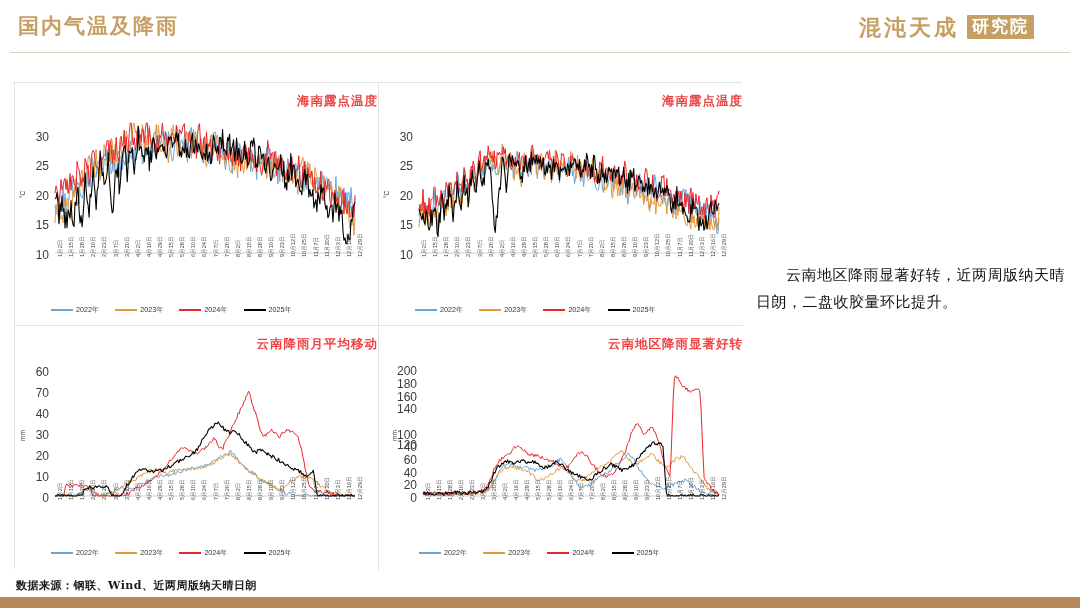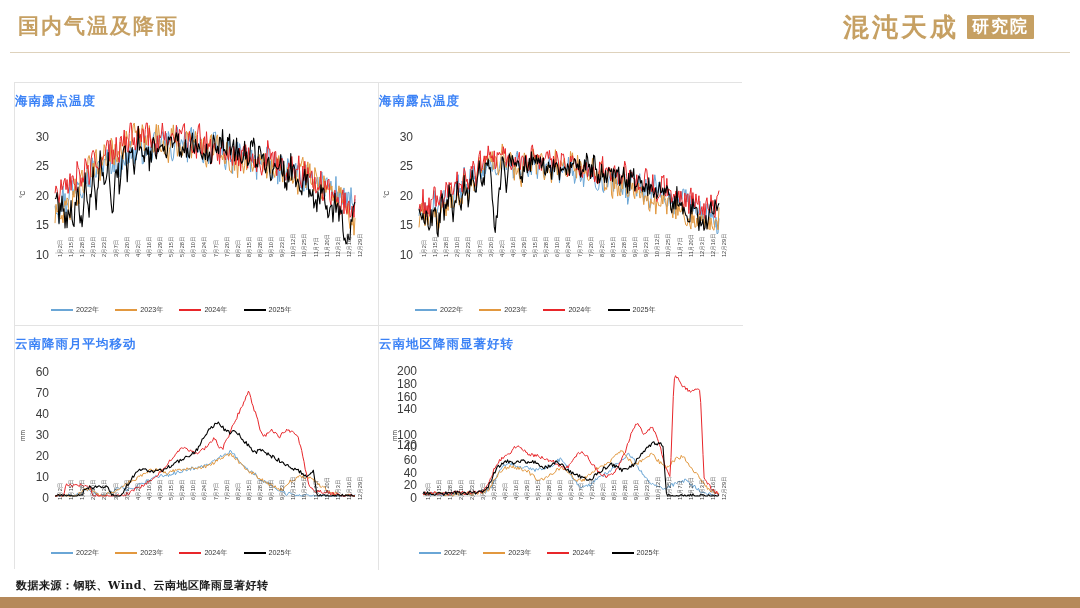--- a/index.html
+++ b/index.html
@@ -19,21 +19,21 @@
     font-size:21px; font-weight:700; letter-spacing:2px;
     color:#c6a063;
   }
   .header-rule {
     position:absolute; left:10px; top:52px; width:1060px; height:1px;
     background:#ded2bc;
   }
   .logo { position:absolute; right:14px; top:10px; height:34px; display:flex; align-items:center; gap:4px; }
   .logo-seal {
     font-family:"DejaVu Serif","Liberation Serif",serif;
-    font-size:26px; font-weight:700; color:#c6a063; letter-spacing:3px;
+    font-size:22px; font-weight:700; color:#c6a063; letter-spacing:3px;
     line-height:1;
     margin-left:16px;
   }
   .logo-box {
     background:#c6a063; color:#fff; padding:3px 5px 4px 5px; margin-left:4px;
     font-family:"DejaVu Serif","Liberation Serif",serif;
     font-size:17px; font-weight:700; letter-spacing:2px; line-height:1;
     border-radius:1px;
   }
 
@@ -41,23 +41,23 @@
   .charts { position:absolute; left:14px; top:82px; width:728px; height:487px;
             border:1px solid #e3e3e3; background:#fff; }
   .chart-cell { position:absolute; background:#fff; }
   .c1 { left:0;     top:0;     width:364px; height:243px; border-right:1px solid #e3e3e3; border-bottom:1px solid #e3e3e3; }
   .c2 { left:364px; top:0;     width:364px; height:243px; border-bottom:1px solid #e3e3e3; }
   .c3 { left:0;     top:243px; width:364px; height:244px; border-right:1px solid #e3e3e3; }
   .c4 { left:364px; top:243px; width:364px; height:244px; }
 
   .chart-title {
     position:absolute; left:0; top:10px; width:100%;
-    text-align:left;
+    text-align:right;
     font-family:"DejaVu Serif","Liberation Serif",serif;
-    font-size:12.5px; font-weight:700; color:#3b82f6; letter-spacing:1px;
+    font-size:12.5px; font-weight:700; color:#ef4444; letter-spacing:1px;
   }
   .plot { position:absolute; }
   .plot svg { display:block; }
 
   .ylabel {
     position:absolute;
     font-size:6.5px; color:#3b3b3b;
     transform: rotate(-90deg); transform-origin: left top;
     white-space:nowrap;
     font-family:"Liberation Sans", sans-serif;
@@ -383,17 +383,18 @@
             <span class="legend-label">2024年</span>
           </div>
           <div class="legend-item">
             <span class="legend-swatch" style="background: rgb(0, 0, 0);"></span>
             <span class="legend-label">2025年</span>
           </div>
         </div>
       </div>
   </div>
 
-
-  <div class="footer-text">数据来源：钢联、Wind、云南地区降雨显著好转</div>
+  <div class="note">云南地区降雨显著好转，近两周版纳天晴日朗，二盘收胶量环比提升。</div>
+
+  <div class="footer-text">数据来源：钢联、Wind、近两周版纳天晴日朗</div>
   <div class="footer-bar"></div>
 
 </div>
 
 </body></html>

